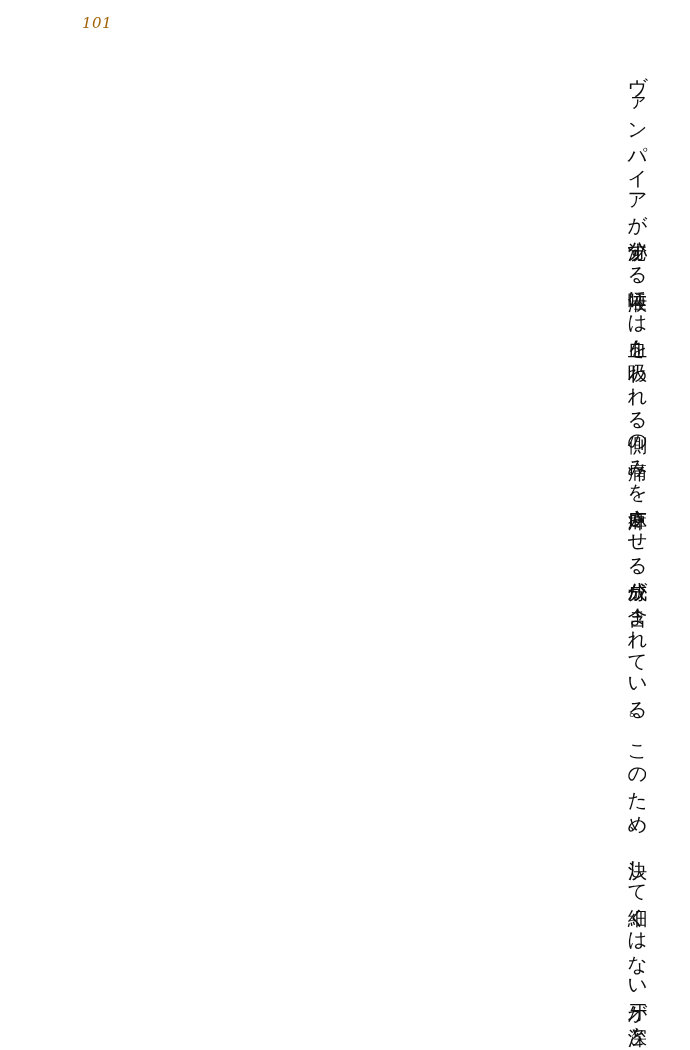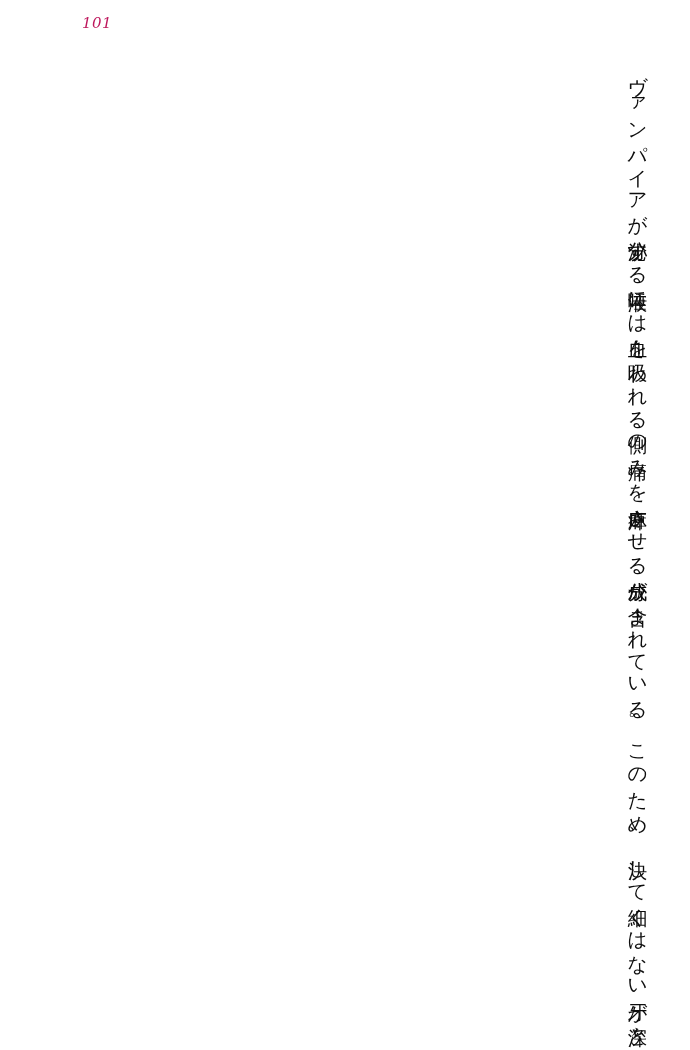--- a/index.html
+++ b/index.html
@@ -24,21 +24,21 @@
     box-sizing: border-box;
   }
 
   .page-number {
     position: absolute;
     top: 14px;
     left: 82px;
     font-size: 15px;
     font-style: italic;
     font-family: "DejaVu Serif", "Liberation Serif", serif;
-    color: #be185d;
+    color: #a16207;
     letter-spacing: 0.5px;
   }
 
   .text-block {
     position: absolute;
     top: 62px;
     left: 46px;
     right: 36px;
     height: 950px;
     writing-mode: vertical-rl;

